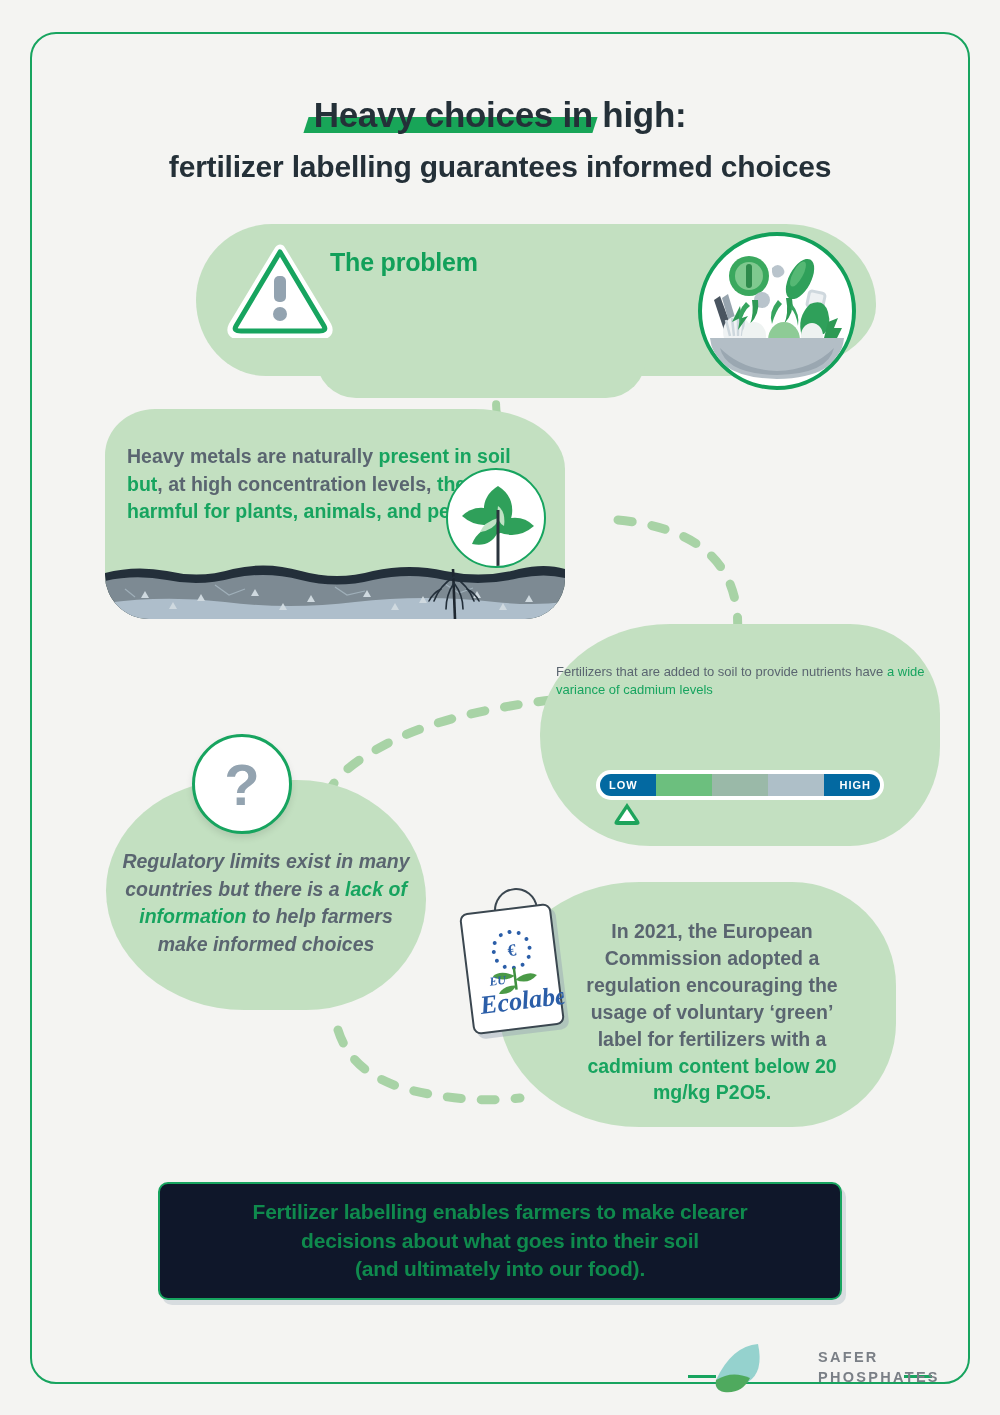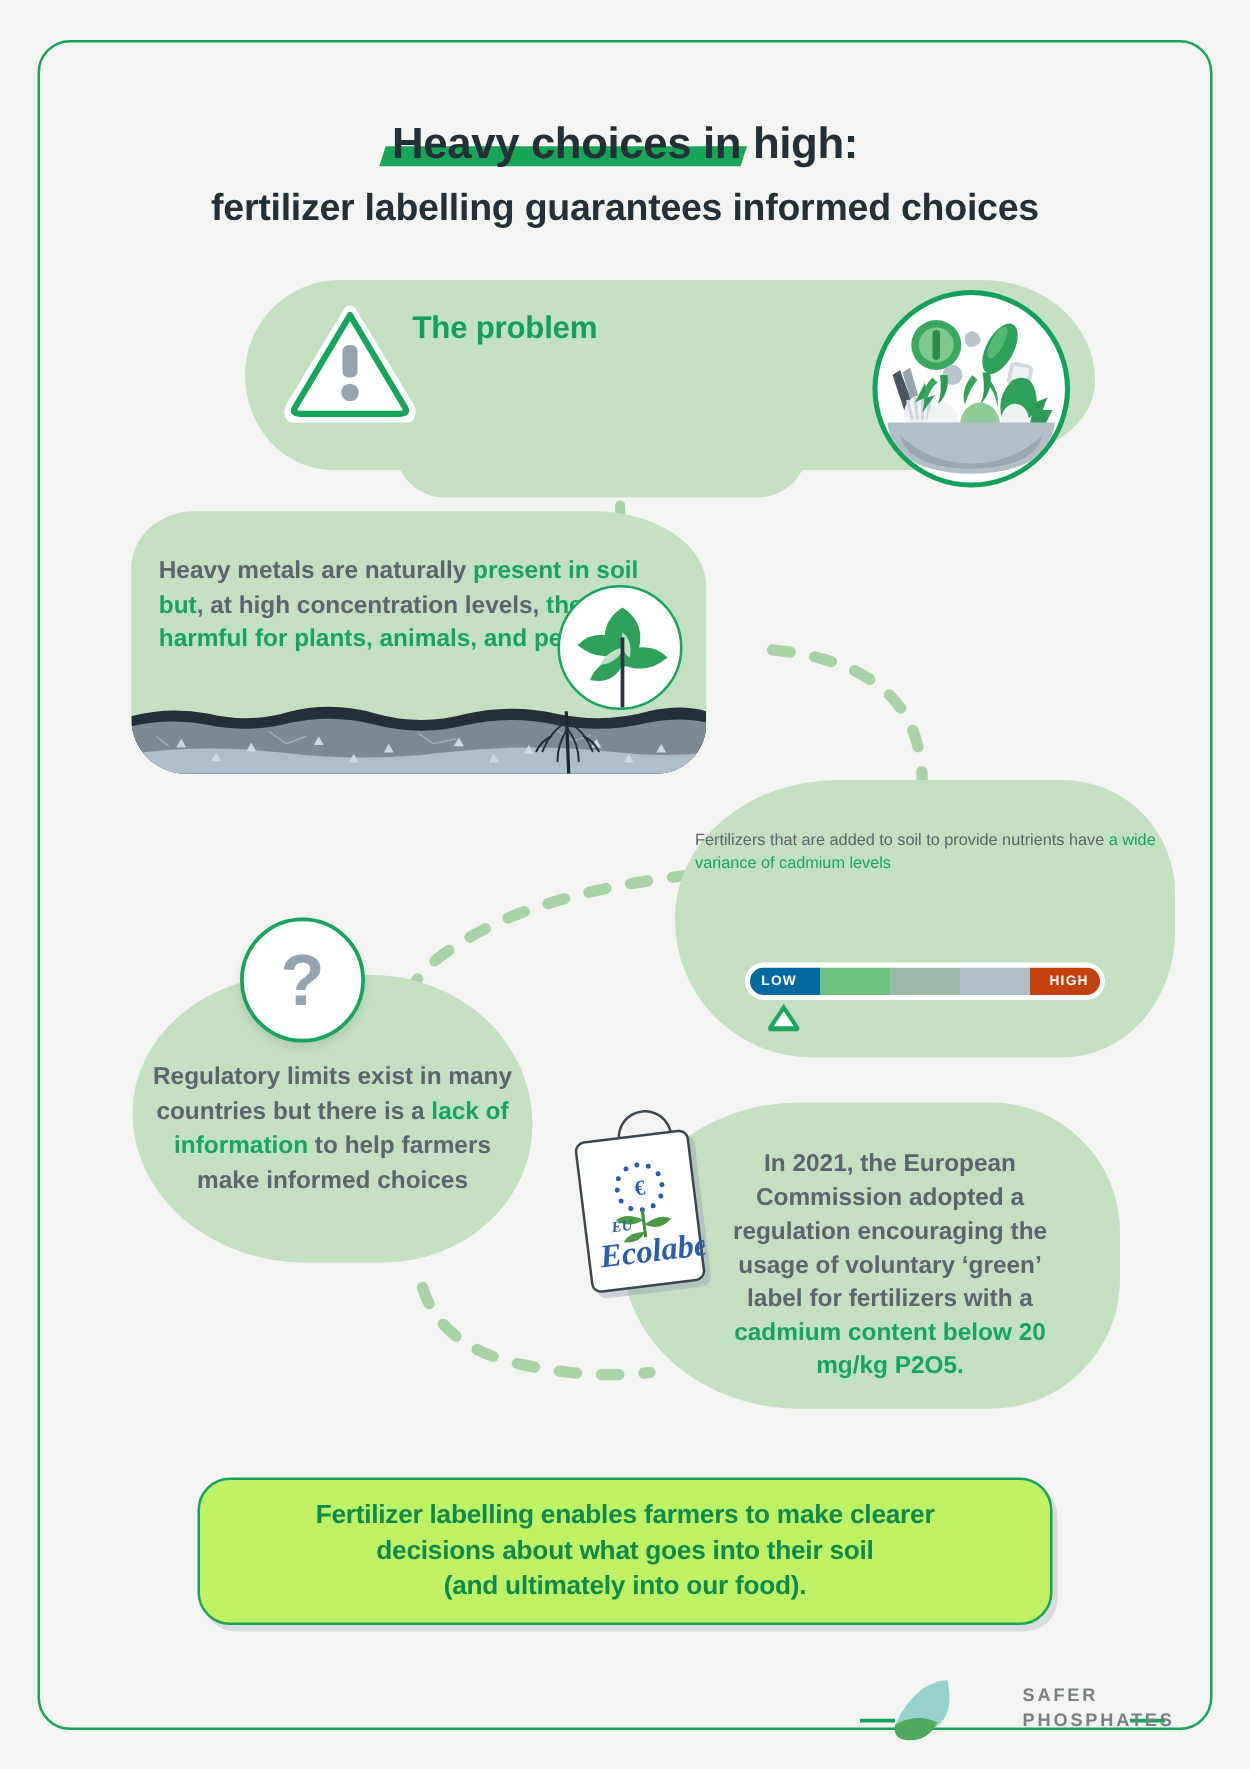--- a/index.html
+++ b/index.html
@@ -96,41 +96,41 @@
 
   
   .q-circle {
     position: absolute; left: 192px; top: 734px; width: 100px; height: 100px;
     background: #fff; border: 3px solid #17a45f; border-radius: 50%;
     display: flex; align-items: center; justify-content: center;
     font-size: 58px; font-weight: bold; color: #93a3b0;
     box-shadow: 0 4px 7px rgba(0,0,0,0.10);
   }
   .reg-text { position: absolute; left: 112px; top: 848px; width: 308px; text-align: center;
-              font-size: 19.5px; font-weight: bold; line-height: 1.42; color: #5a6570; }
+              font-size: 19.5px; font-weight: bold; line-height: 1.42; color: #5a6570; font-style: italic; }
 
   
   .tag {
     position: absolute; left: 466px; top: 908px; width: 92px; height: 122px;
     background: #fff; border: 2.6px solid #3b4750; border-radius: 8px;
     transform: rotate(-7deg);
     box-shadow: 4px 5px 0 rgba(150,165,180,0.45);
   }
   .tag-string {
     position: absolute; left: 494px; top: 888px; width: 44px; height: 44px;
     border: 2.6px solid #3b4750; border-radius: 50%; border-bottom-color: transparent;
     transform: rotate(-7deg);
   }
   .eco-text { position: absolute; left: 578px; top: 918px; width: 268px; text-align: center;
               font-size: 19.5px; font-weight: bold; line-height: 1.38; color: #5a6570; }
 
   
   .conclusion {
     position: absolute; left: 158px; top: 1182px; width: 684px; height: 118px;
-    background: #bef264; border: 2px solid #17a45f; border-radius: 26px;
+    background: #0f172a; border: 2px solid #17a45f; border-radius: 10px;
     display: flex; align-items: center; justify-content: center; text-align: center;
     box-shadow: 4px 5px 0 rgba(150,165,180,0.30);
   }
   .conclusion-text { font-size: 21px; font-weight: bold; color: #0f8a4d; line-height: 1.35; letter-spacing: -0.2px; }
 
   
   .footer { position: absolute; left: 690px; top: 1338px; width: 240px; height: 62px; }
   .logo-name { position: absolute; left: 88px; top: 10px; font-size: 14.5px; font-weight: bold;
                color: #7a7f86; letter-spacing: 2.3px; line-height: 1.35; margin-left: 40px; }
   .rule { position: absolute; top: 37px; height: 3px; background: #17a45f; }
@@ -262,21 +262,21 @@
 </div>
 
 <div class="gauge">
   <div class="gauge-inner">
     <div class="seg seg-low" style="background:#0369a1">
       <span class="seg-label">LOW</span>
     </div>
     <div class="seg" style="background:#6cbf7e"></div>
     <div class="seg" style="background:#9ab9a8"></div>
     <div class="seg" style="background:#aebfc8"></div>
-    <div class="seg seg-high" style="background:#c2410c">
+    <div class="seg seg-high" style="background:#0369a1">
       <span class="seg-label">HIGH</span>
     </div>
   </div>
 </div>
 
 <svg class="marker" viewBox="0 0 30 28">
   <path d="M15 4 L27 22 Q29 26 24 26 L6 26 Q1 26 3 22 Z" fill="#1ea45c"></path>
   <path d="M15 10 L23 22 L7 22 Z" fill="#ffffff"></path>
 </svg>
 

